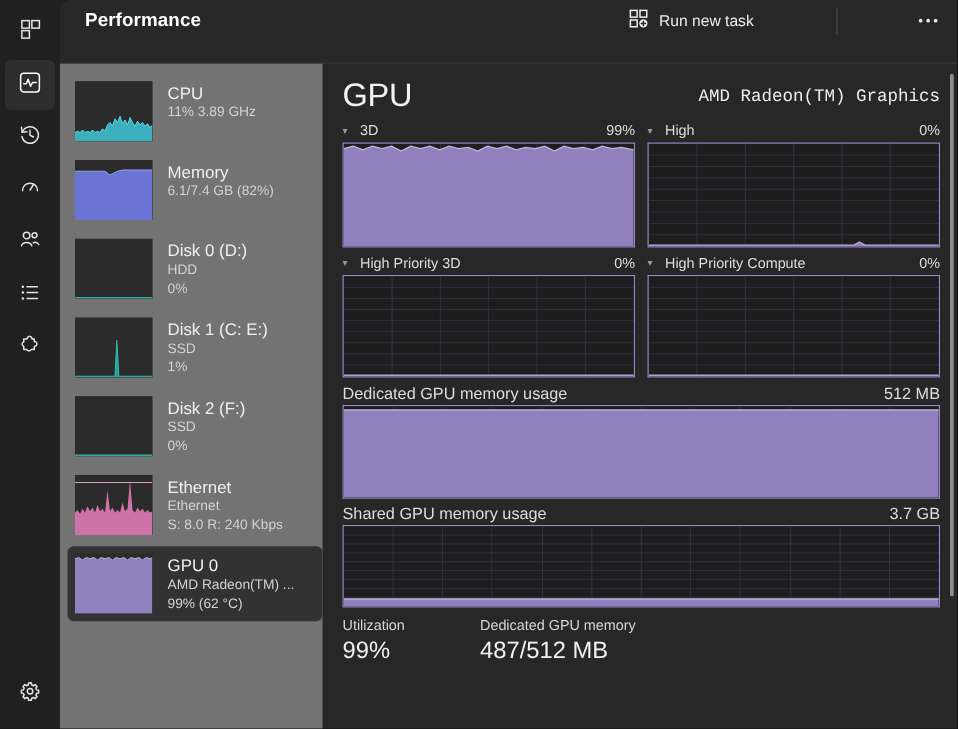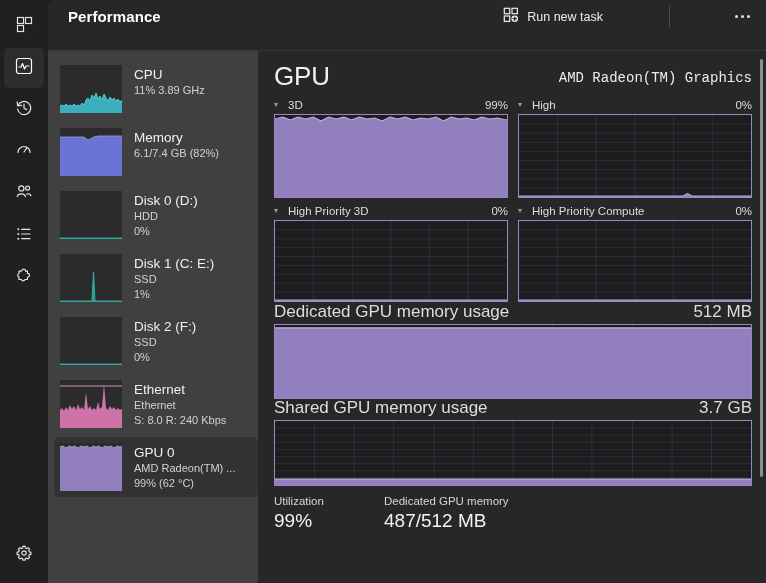--- a/index.html
+++ b/index.html
@@ -110,21 +110,21 @@
   .dots {
     width: 32px; height: 30px; display: flex; align-items: center;
     justify-content: center; gap: 3px; border-radius: 4px; cursor: pointer;
   }
   .dots i { width: 3px; height: 3px; border-radius: 50%; background: #e4e4e4; display:block; }
 
   .cmain { flex: 1; display: flex; min-height: 0; }
 
   
   .perflist {
-    width: 210px; min-width: 210px; background: #404040;
+    width: 210px; min-width: 210px; background: #737373;
     padding: 8px 0 0 6px; overflow: hidden;
   }
   .perfitem {
     display: flex; gap: 12px; padding: 6px 8px 6px 6px;
     border-radius: 5px; cursor: pointer; margin-bottom: 3px;
     align-items: flex-start;
   }
   .perfitem.selected { background: #323232; }
   .thumb {
     width: 62px; min-width: 62px; height: 48px;
@@ -166,21 +166,21 @@
     border: 1px solid #9a86c4;
   }
   .gbox.h1 { height: 84px; }
   .gbox.h2 { height: 82px; }
   .gbox.mem1 { height: 75px; }
   .gbox.mem2 { height: 66px; }
   .gbox svg { display: block; width: 100%; height: 100%; }
 
   .memblock { margin-bottom: 4px; }
   .memlabel {
-    display: flex; font-size: 17px; color: #dedede;
+    display: flex; font-size: 13px; color: #dedede;
     margin-bottom: 2px; height: 15px; align-items: flex-end;
   }
 
   
   .stats { display: flex; margin-top: 7px; align-items: flex-end; }
   .statcol { min-width: 0; }
   .statcol.c1 { width: 110px; }
   .statcol.c2 { width: 160px; }
   .statcol.c3 { flex: 1; min-width: 0; }
   .sk { font-size: 11.5px; color: #d6d6d6; line-height: 16px; }

